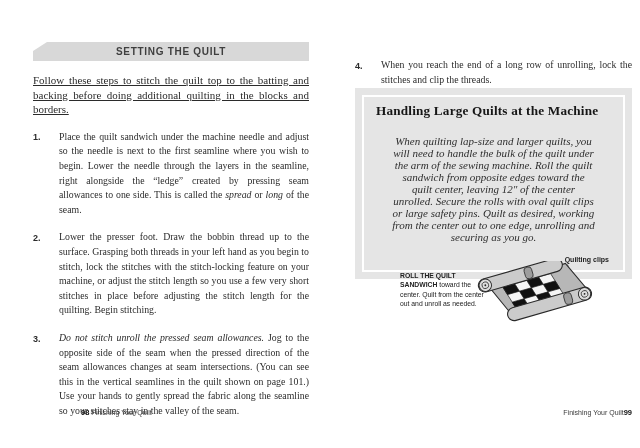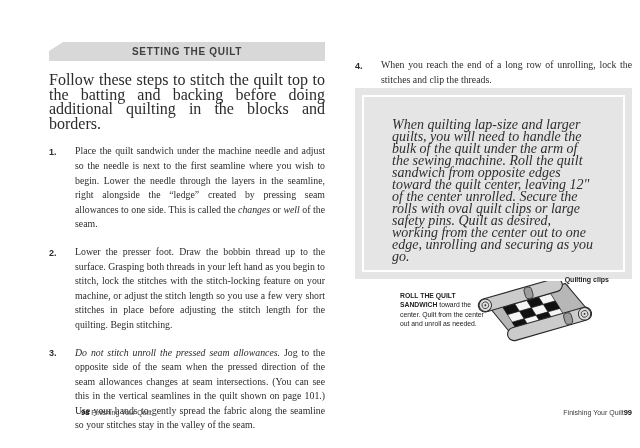--- a/index.html
+++ b/index.html
@@ -2,28 +2,28 @@
 <html><head>
 <meta charset="utf-8">
 <style>
   html,body{margin:0;padding:0;}
   body{
     width:640px;height:448px;position:relative;overflow:hidden;
     background:#ffffff;
     font-family:"Liberation Serif",serif;color:#2b2b2b;
   }
   
-  .page-left{position:absolute;left:49px;top:42px;width:276px;}
+  .page-left{position:absolute;left:33px;top:42px;width:276px;}
   .section-header{
     background:#d8d8d8;height:19px;line-height:19px;text-align:center;
     font-family:"Liberation Sans",sans-serif;font-weight:bold;font-size:10px;
     letter-spacing:.7px;color:#3f3f3f;
     clip-path:polygon(14px 0,100% 0,100% 100%,0 100%,0 9px);
   }
-  .intro{margin:12px 0 0;font-size:16px;line-height:14.6px;text-align:justify;}
+  .intro{margin:12px 0 0;font-size:11px;line-height:14.6px;text-align:justify;text-decoration:underline;}
   .step{display:flex;margin-top:13px;font-size:9.8px;line-height:14.6px;}
   .step-num{
     flex:none;width:26px;font-weight:bold;font-size:9px;
     font-family:"Liberation Sans",sans-serif;padding-top:.6px;
   }
   .step-text{flex:1;text-align:justify;}
   
   .page-right-step{position:absolute;left:355px;top:45px;width:277px;}
   .sidebar-box{
     position:absolute;left:355px;top:88px;width:277px;height:191px;
@@ -31,21 +31,21 @@
   }
   .sidebar-inner{
     border:2px solid #ffffff;height:100%;box-sizing:border-box;
     padding:6px 12px 4px;
   }
   .sidebar-title{
     margin:0 0 3px;font-weight:bold;font-size:13.2px;color:#161616;
     letter-spacing:.2px;
   }
   .sidebar-body{
-    margin:16px;font-style:italic;font-size:14px;line-height:12px;color:#2e2e2e;
+    margin:16px;font-style:italic;font-size:11px;line-height:12px;color:#2e2e2e;text-align:center;
   }
   .sidebar-bottom{position:relative;margin-top:3px;height:64px;}
   .sidebar-caption{
     position:absolute;left:24px;top:12px;width:90px;
     font-family:"Liberation Sans",sans-serif;font-size:6.8px;line-height:9.4px;
     color:#222;
   }
   .illustration-wrap{position:absolute;right:0;top:0;width:150px;height:64px;}
   .clips-label{
     position:absolute;right:2px;top:-3px;
@@ -66,41 +66,42 @@
 </head>
 <body>
 
 <div class="page-left">
   <div class="section-header">SETTING THE QUILT</div>
 
   <p class="intro">Follow these steps to stitch the quilt top to the batting and backing before doing additional quilting in the blocks and borders.</p>
 
   <div class="step">
     <span class="step-num">1.</span>
-    <span class="step-text">Place the quilt sandwich under the machine needle and adjust so the needle is next to the first seamline where you wish to begin. Lower the needle through the layers in the seamline, right alongside the “ledge” created by pressing seam allowances to one side. This is called the <i>changes</i> or <i>well</i> of the seam.</span>
+    <span class="step-text">Place the quilt sandwich under the machine needle and adjust so the needle is next to the first seamline where you wish to begin. Lower the needle through the layers in the seamline, right alongside the “ledge” created by pressing seam allowances to one side. This is called the <i>spread</i> or <i>long</i> of the seam.</span>
   </div>
 
   <div class="step">
     <span class="step-num">2.</span>
     <span class="step-text">Lower the presser foot. Draw the bobbin thread up to the surface. Grasping both threads in your left hand as you begin to stitch, lock the stitches with the stitch-locking feature on your machine, or adjust the stitch length so you use a few very short stitches in place before adjusting the stitch length for the quilting. Begin stitching.</span>
   </div>
 
   <div class="step">
     <span class="step-num">3.</span>
     <span class="step-text"><i>Do not stitch unroll the pressed seam allowances.</i> Jog to the opposite side of the seam when the pressed direction of the seam allowances changes at seam intersections. (You can see this in the vertical seamlines in the quilt shown on page 101.) Use your hands to gently spread the fabric along the seamline so your stitches stay in the valley of the seam.</span>
   </div>
 </div>
 
 <div class="page-right-step step">
   <span class="step-num">4.</span>
   <span class="step-text">When you reach the end of a long row of unrolling, lock the stitches and clip the threads.</span>
 </div>
 
 <div class="sidebar-box">
   <div class="sidebar-inner">
+    <h3 class="sidebar-title">Handling Large Quilts at the Machine</h3>
     <p class="sidebar-body">When quilting lap-size and larger quilts, you will need to handle the bulk of the quilt under the arm of the sewing machine. Roll the quilt sandwich from opposite edges toward the quilt center, leaving 12" of the center unrolled. Secure the rolls with oval quilt clips or large safety pins. Quilt as desired, working from the center out to one edge, unrolling and securing as you go.</p>
 
     <div class="sidebar-bottom">
       <div class="sidebar-caption"><b>ROLL THE QUILT SANDWICH</b> toward the center. Quilt from the center out and unroll as needed.</div>
 
       <div class="illustration-wrap">
         <span class="clips-label">Quilting clips</span>
         <svg class="quilt-svg" width="150" height="62" viewBox="0 0 150 80" aria-hidden="true">
 
           <line x1="116" y1="5" x2="80" y2="21" stroke="#444" stroke-width="1"></line>

